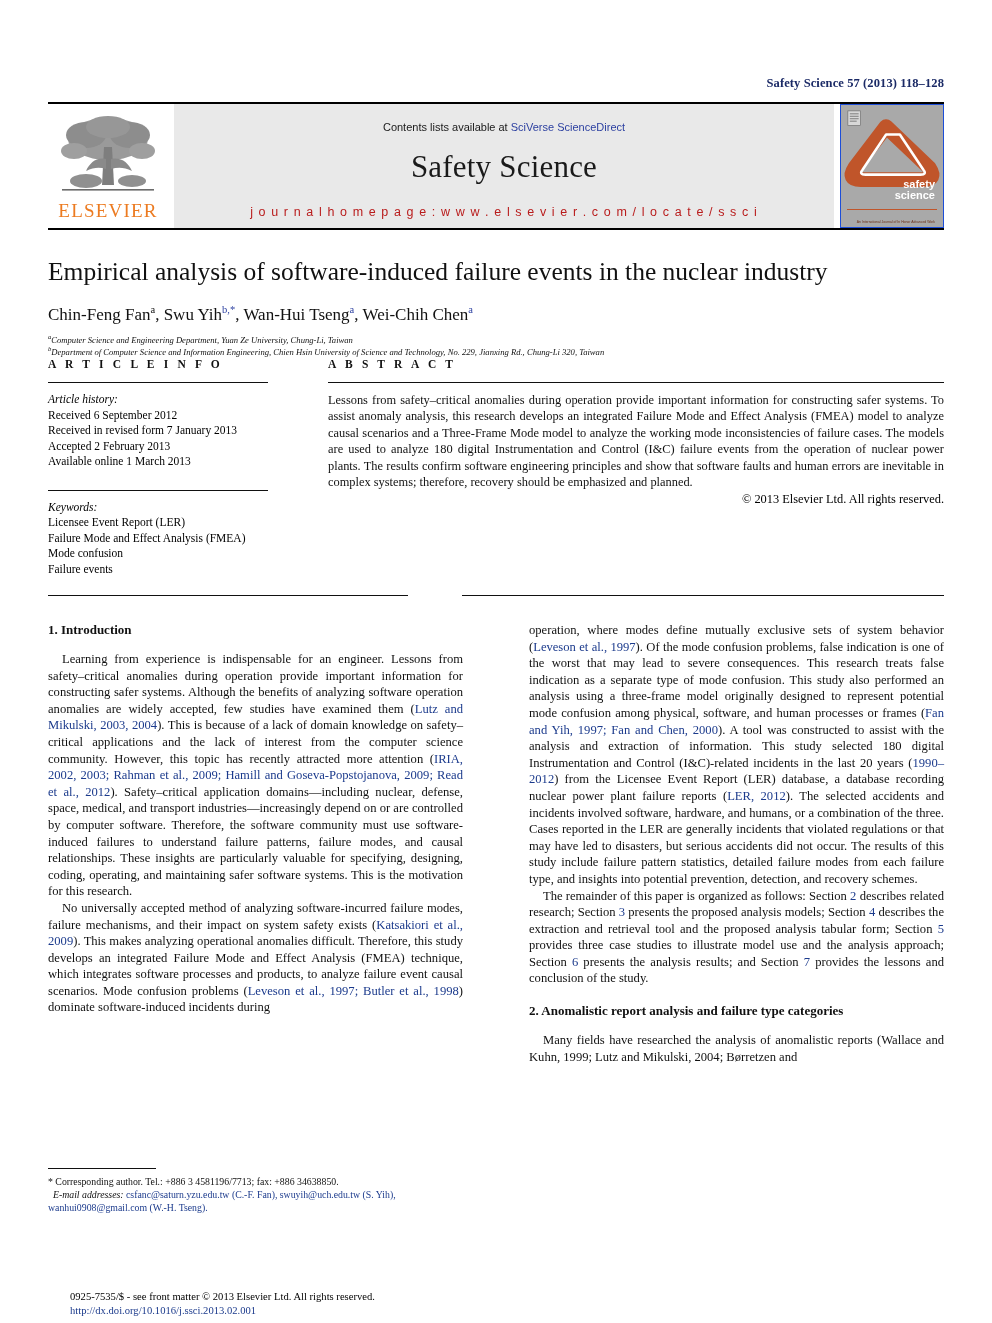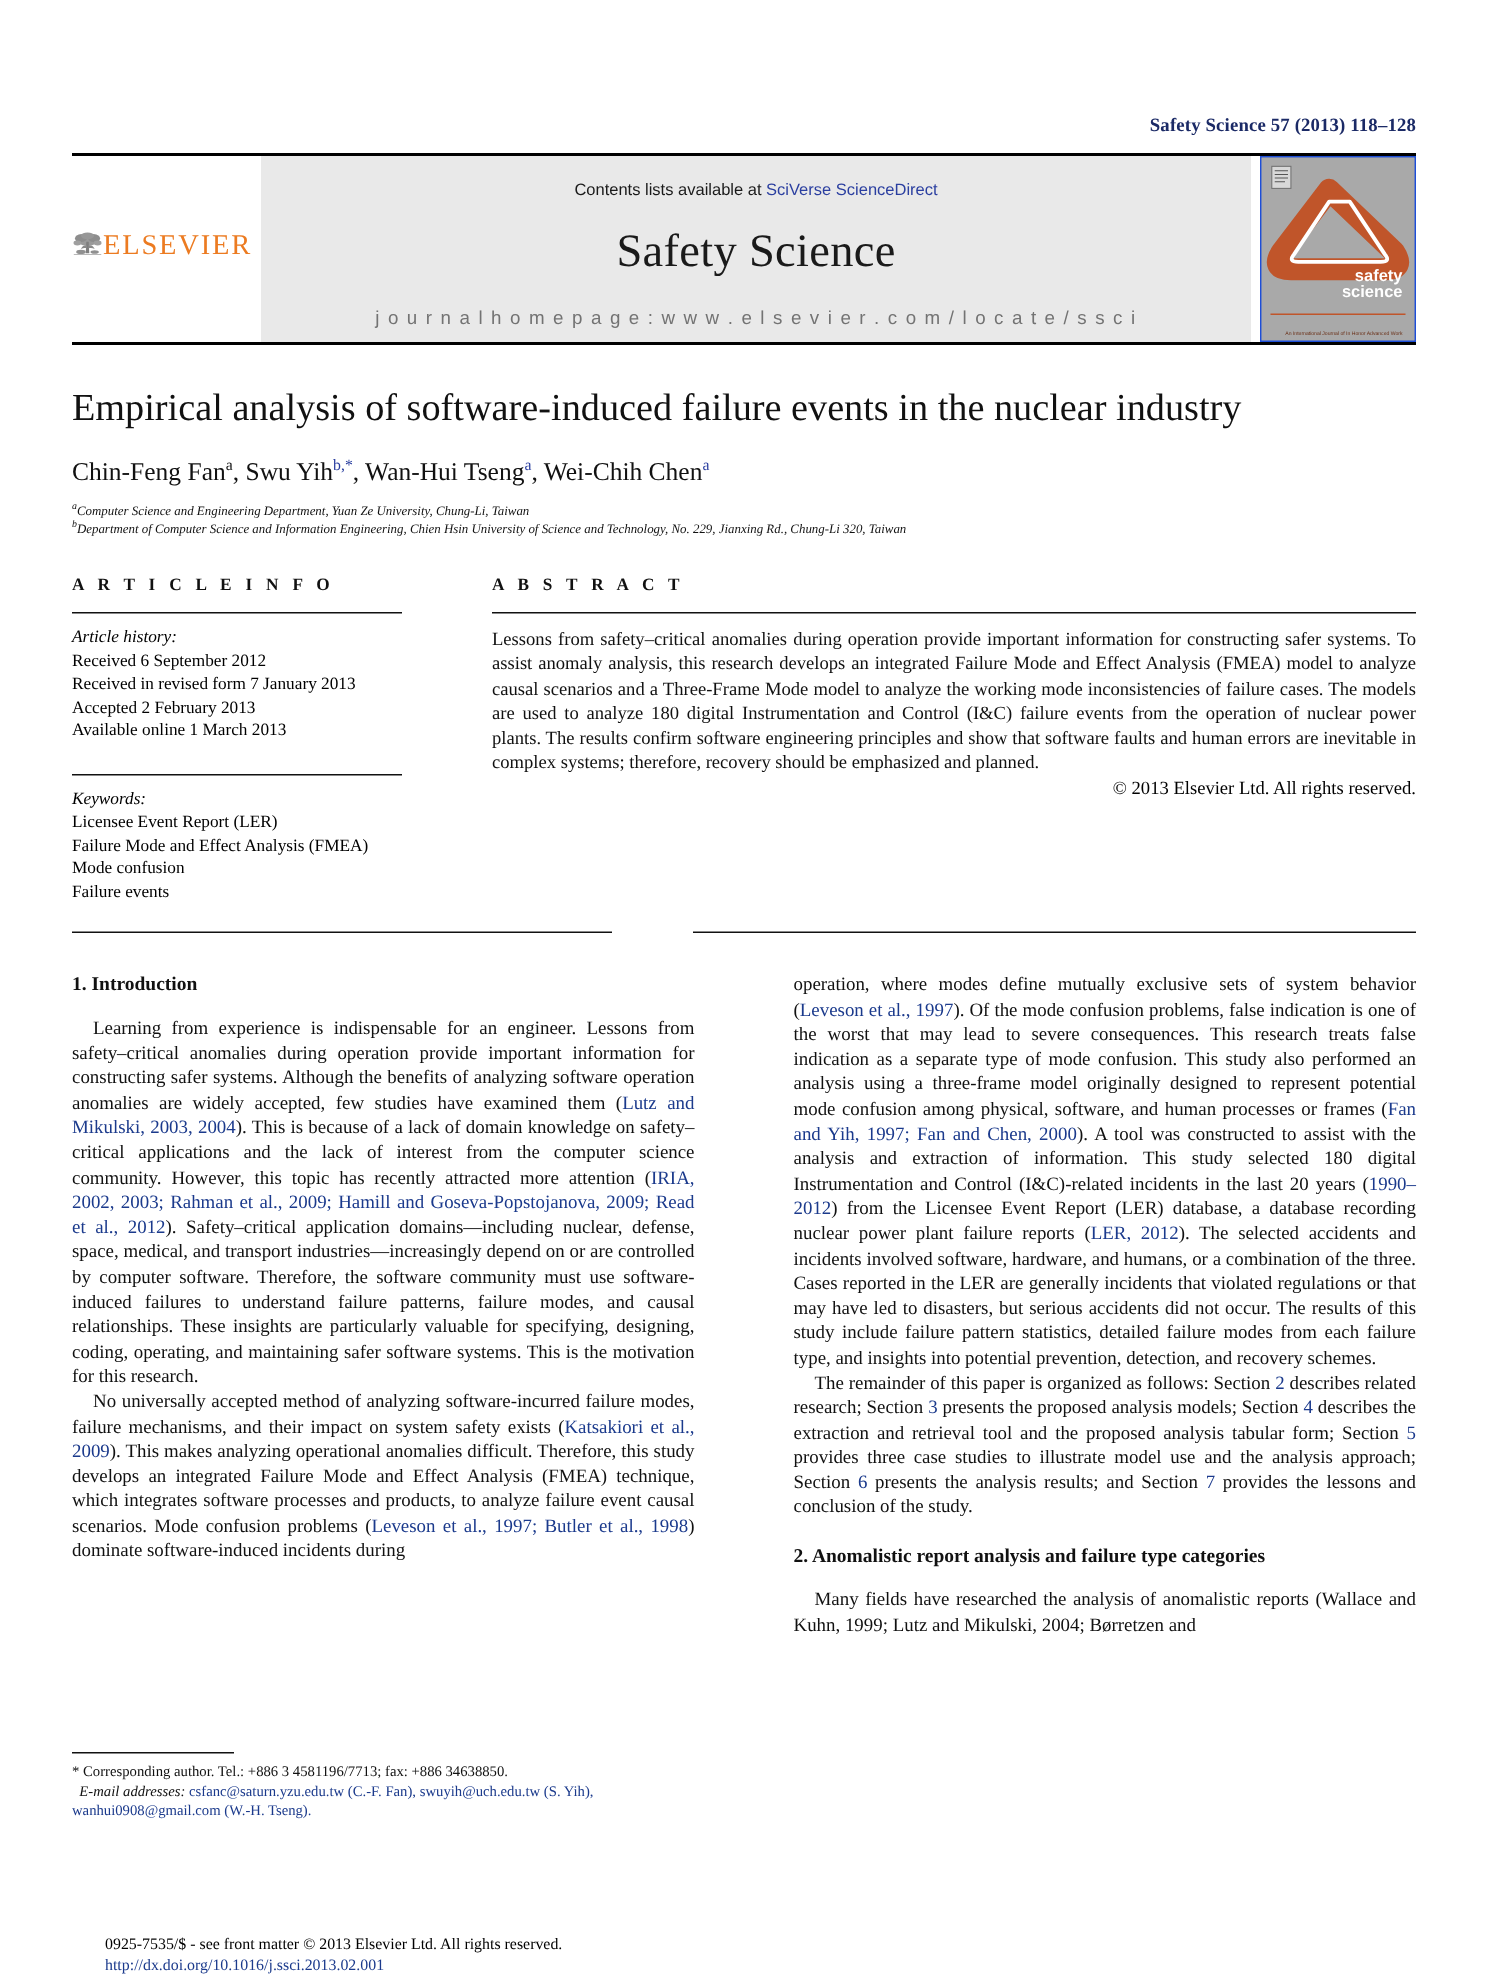--- a/index.html
+++ b/index.html
@@ -42,21 +42,21 @@
   .masthead {
     display: flex;
     align-items: stretch;
     height: 124px;
     margin-top: 0;
   }
   .elsevier-logo {
     width: 120px;
     flex: 0 0 120px;
     display: flex;
-    flex-direction: row;
+    flex-direction: column;
     align-items: center;
     justify-content: flex-end;
     padding-bottom: 6px;
     box-sizing: border-box;
   }
   .tree-svg { display:block; }
   .elsevier-word {
     font-family: "Liberation Serif", serif;
     font-size: 19px;
     letter-spacing: 1.2px;
@@ -86,21 +86,21 @@
   .journal-title {
     font-family: "Liberation Serif", serif;
     font-size: 31px;
     color: #1a1a1a;
     margin-top: 16px;
     letter-spacing: .2px;
   }
   .homepage-line {
     font-family: "Liberation Sans", sans-serif;
     font-size: 12.5px;
-    color: #737373;
+    color: #b91c1c;
     letter-spacing: 1.1px;
     margin-top: 20px;
   }
   .cover-thumb {
     width: 104px;
     flex: 0 0 104px;
     border: 1px solid #1d4ed8;
     background: #a9a9a9;
     box-sizing: border-box;
     position: relative;
@@ -165,21 +165,20 @@
     font-style: italic;
     font-size: 8.6px;
     line-height: 11.5px;
     color: #111;
   }
   .affiliations sup { font-size: 6.6px; vertical-align: super; line-height: 0; }
 
   
   .info-abstract {
     display: flex;
-    margin-top: 26px;
   }
   .col-info {
     width: 250px;
     flex: 0 0 250px;
     padding-right: 30px;
     box-sizing: border-box;
   }
   .col-abstract {
     flex: 1 1 auto;
     padding-left: 30px;

